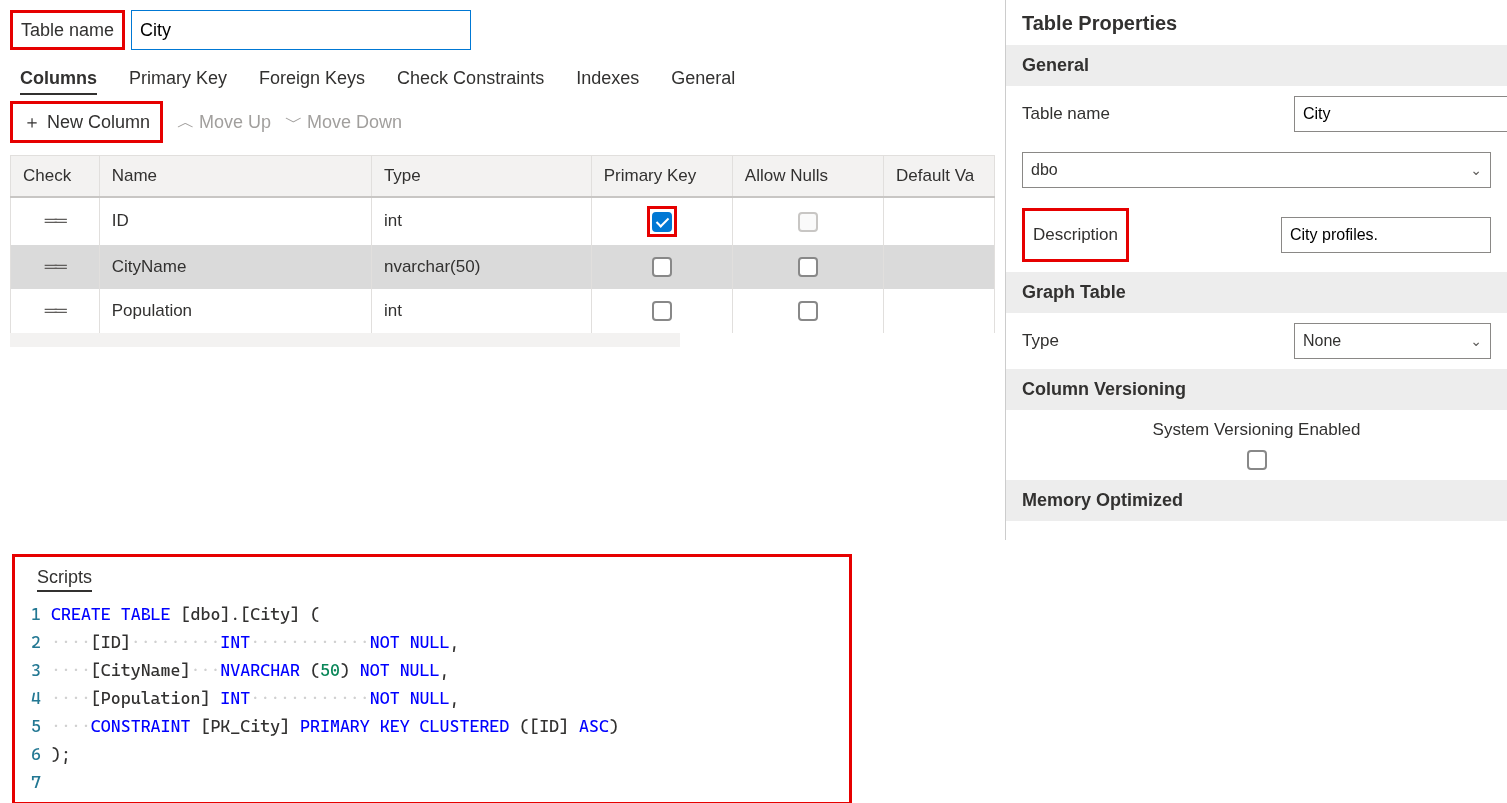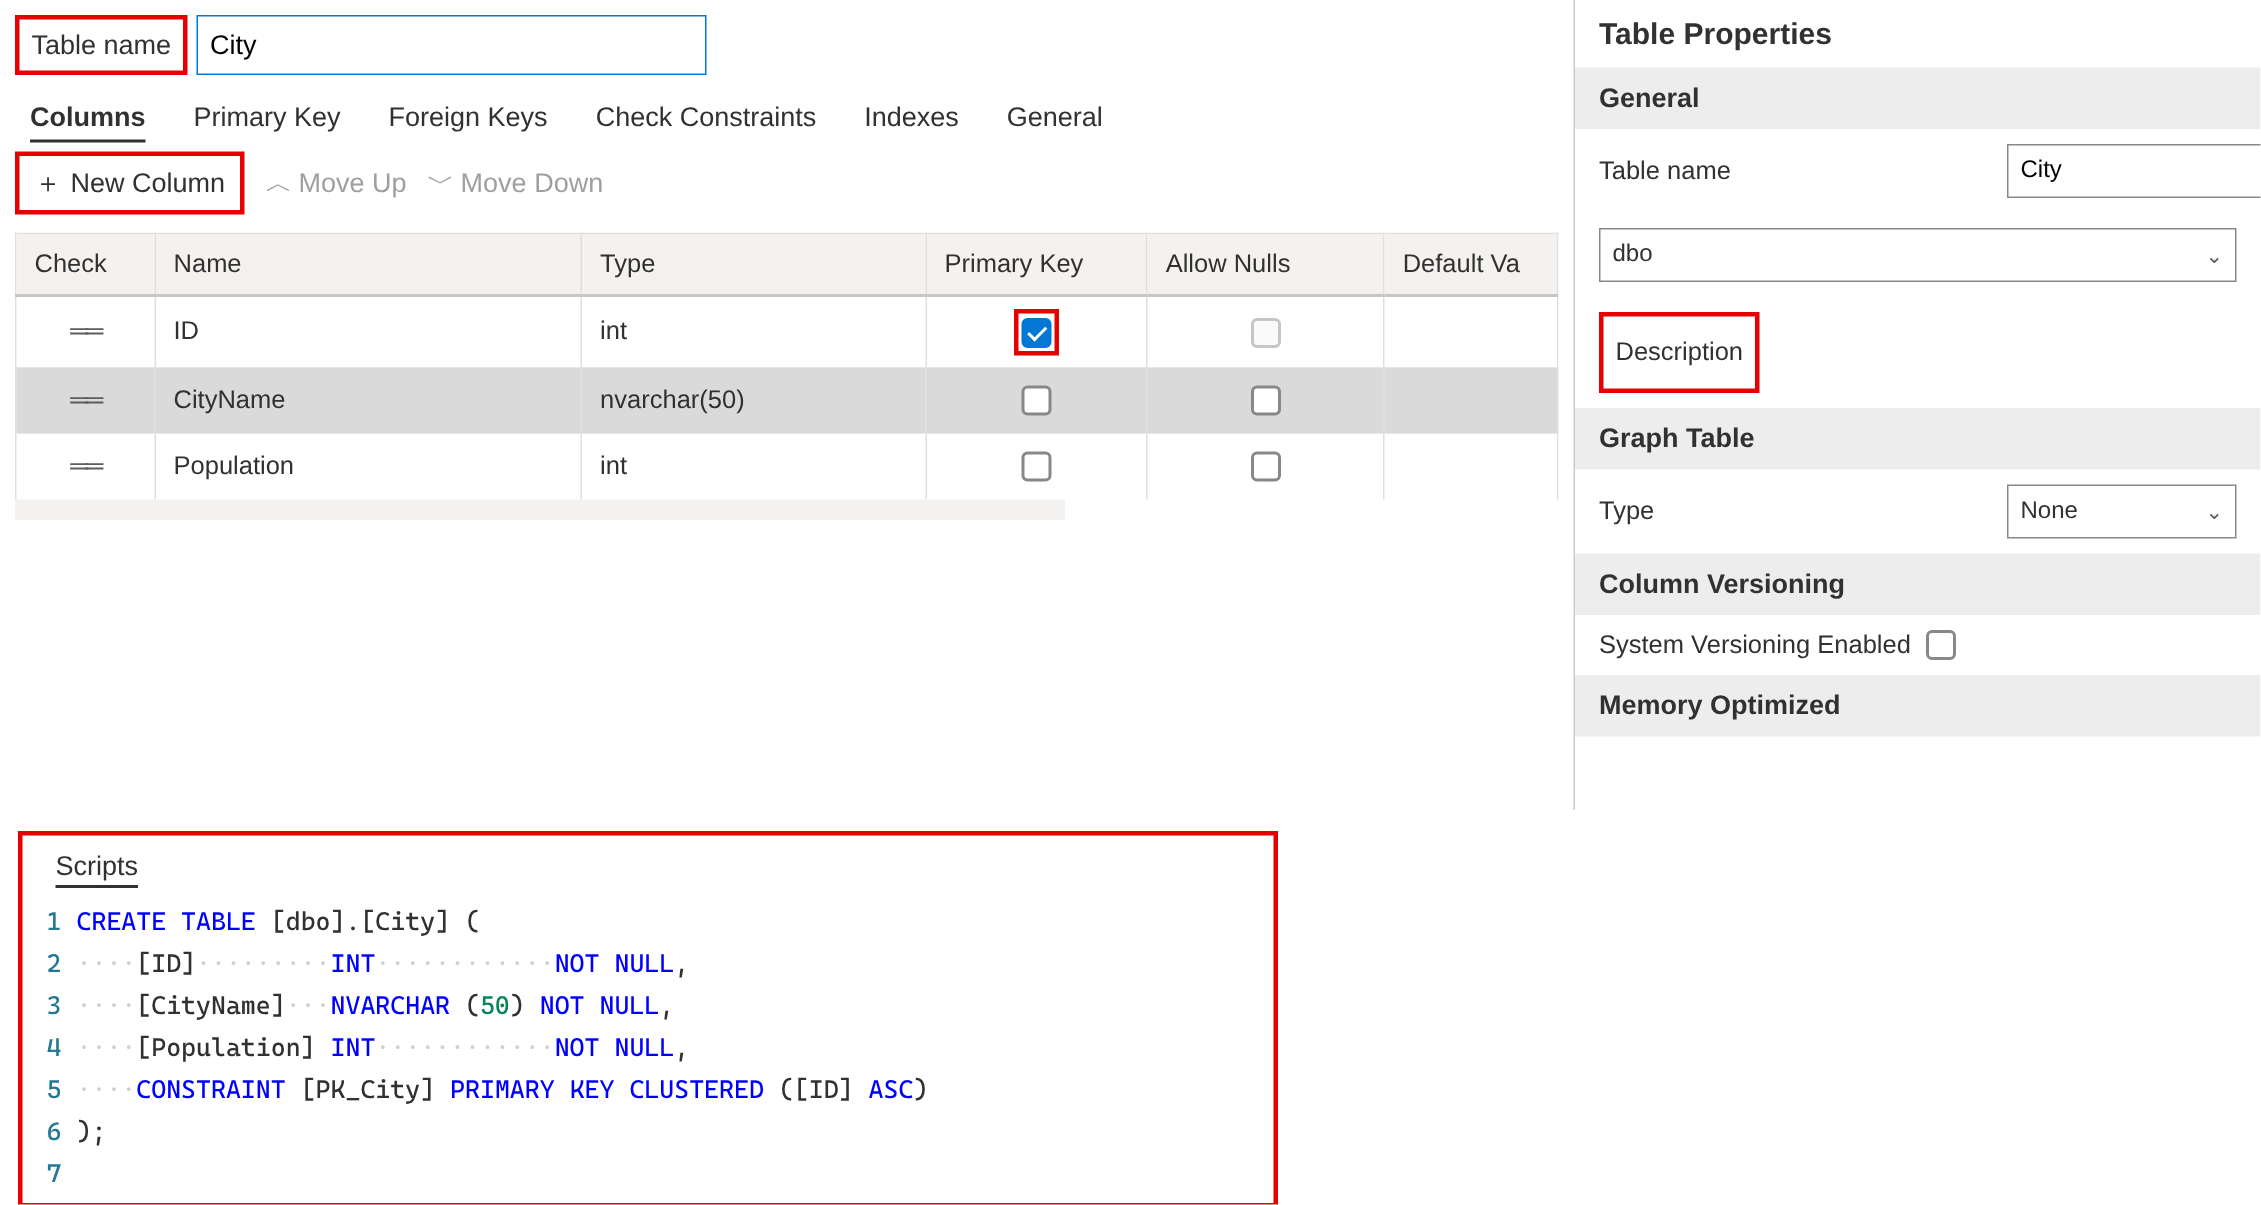--- a/index.html
+++ b/index.html
@@ -20,21 +20,21 @@
     display: flex;
     flex: 0 0 auto;
     min-height: 540px;
   }
   .main-panel {
     flex: 1;
     padding: 10px 10px 0 10px;
     position: relative;
   }
   .prop-panel {
-    width: 458px;
+    width: 502px;
     border-left: 1px solid #ccc;
     padding-top: 12px;
   }
 
   
   .name-row {
     display: flex;
     align-items: stretch;
     gap: 6px;
     margin-bottom: 18px;
@@ -195,21 +195,21 @@
     height: 36px;
     background:#fff;
   }
   .prop-select {
     display:flex; justify-content:space-between; align-items:center;gap:24px;
   }
   .chev { font-size: 14px; color:#605e5c; }
 
   .inline-row {
     display:flex; align-items:center; gap:10px;
-    padding:10px 16px; font-size:17px;
+    padding:10px 16px; font-size:17px;flex-direction:column;
   }
 
   
   .scripts-wrap {
     margin: 14px 0 0 12px;
     border: 3px solid #e60000;
     padding: 10px 10px 6px 10px;
     width: 840px;
   }
   .scripts-title {
@@ -339,20 +339,21 @@
 
       <div class="prop-row">
         <div class="prop-select">
           <span>dbo</span>
           <span class="chev">⌄</span>
         </div>
       </div>
 
       <div class="prop-row">
         <div class="prop-label boxed">Description</div>
+        <input class="prop-input" style="margin-left: auto; max-width: 210px;" value="City profiles.">
       </div>
 
       <div class="sect-head">Graph Table</div>
       <div class="prop-row">
         <div class="prop-label">Type</div>
         <div class="prop-select">
           <span>None</span>
           <span class="chev">⌄</span>
         </div>
       </div>

